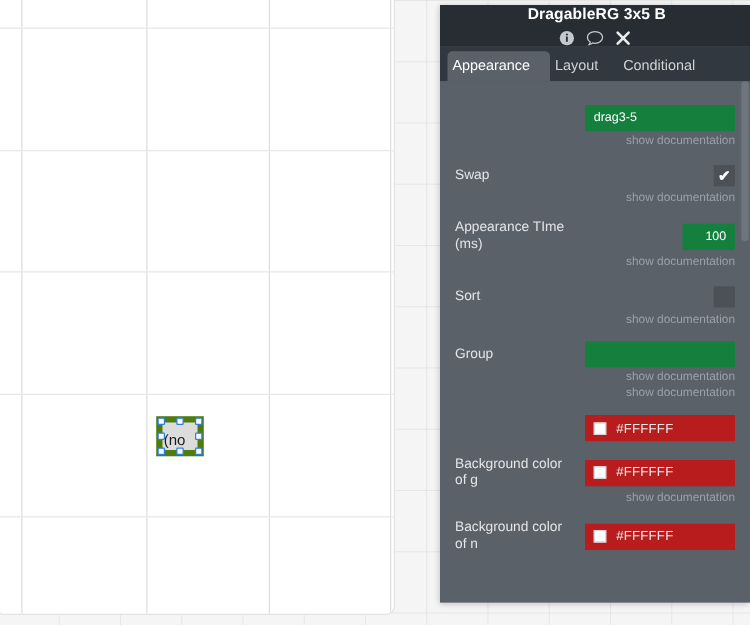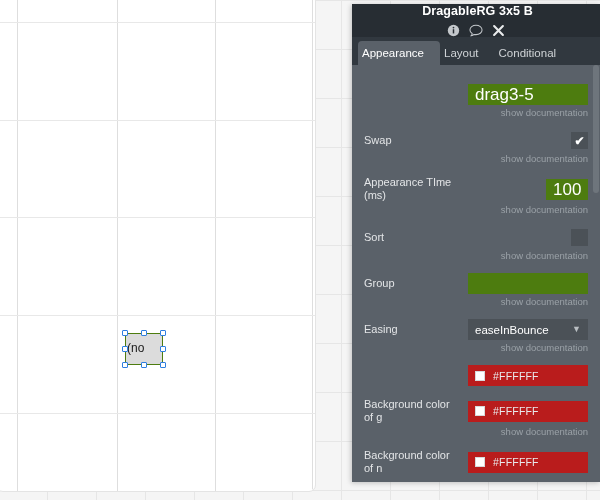--- a/index.html
+++ b/index.html
@@ -45,21 +45,21 @@
   .page-grid .h {
     position: absolute; left: 0; right: 0; height: 1px; background: #e8e8e8;
   }
 
   
   .sel-element {
     position: absolute;
     left: 128px; top: 338px;
     width: 38px; height: 32px;
     background: #dcdcdc;
-    border: 1px solid #4d7c0f;
+    border: 5px solid #4d7c0f;
   }
   .sel-element .sel-text {
     position: absolute;
     left: 1px; top: 8px;
     font-size: 12px;
     color: #1b1b1b;
     white-space: nowrap;
     line-height: 12px;
     font-family: "Liberation Sans", sans-serif;
   }
@@ -151,29 +151,29 @@
     font-size: 11px;
     color: #e3e5e7;
     line-height: 13px;
     padding-right: 4px;
   }
   .prop-control { flex: 1; display: flex; justify-content: flex-end; }
 
   .field {
     width: 120px;
     height: 21px;
-    background: #4d7c0f;
+    background: #15803d;
     border: none;
     color: #ffffff;
-    font-size: 17px;
+    font-size: 10px;
     font-family: "Liberation Sans", sans-serif;
     padding: 0 7px;
     line-height: 21px;
   }
-  .field.num { width: 42px; padding-right: 7px; }
+  .field.num { text-align: right; width: 42px; padding-right: 7px; }
 
   .checkbox {
     width: 17px; height: 17px;
     background: #4b5157;
     display: flex; align-items: center; justify-content: center;
     cursor: pointer;
   }
   .checkbox .tick {
     color: #ffffff; font-size: 12px; line-height: 12px; font-weight: bold;
   }
@@ -328,29 +328,20 @@
             </div>
           </div>
           <div class="showdoc">show documentation</div>
           <div class="prop-row">
             <div class="prop-label">Group</div>
             <div class="prop-control">
               <div class="field"></div>
             </div>
           </div>
           <div class="showdoc">show documentation</div>
-          <div class="prop-row">
-            <div class="prop-label">Easing</div>
-            <div class="prop-control">
-              <div class="dropdown">
-                <span class="dd-val">easeInBounce</span>
-                <span class="dd-arrow">▼</span>
-              </div>
-            </div>
-          </div>
           <div class="showdoc">show documentation</div>
           <div class="prop-row">
             <div class="prop-control">
               <div class="colorfield">
                 <span class="swatch" style="background: rgb(255, 255, 255);"></span>
                 <span class="hex">#FFFFFF</span>
               </div>
             </div>
           </div>
           <div class="prop-row">

